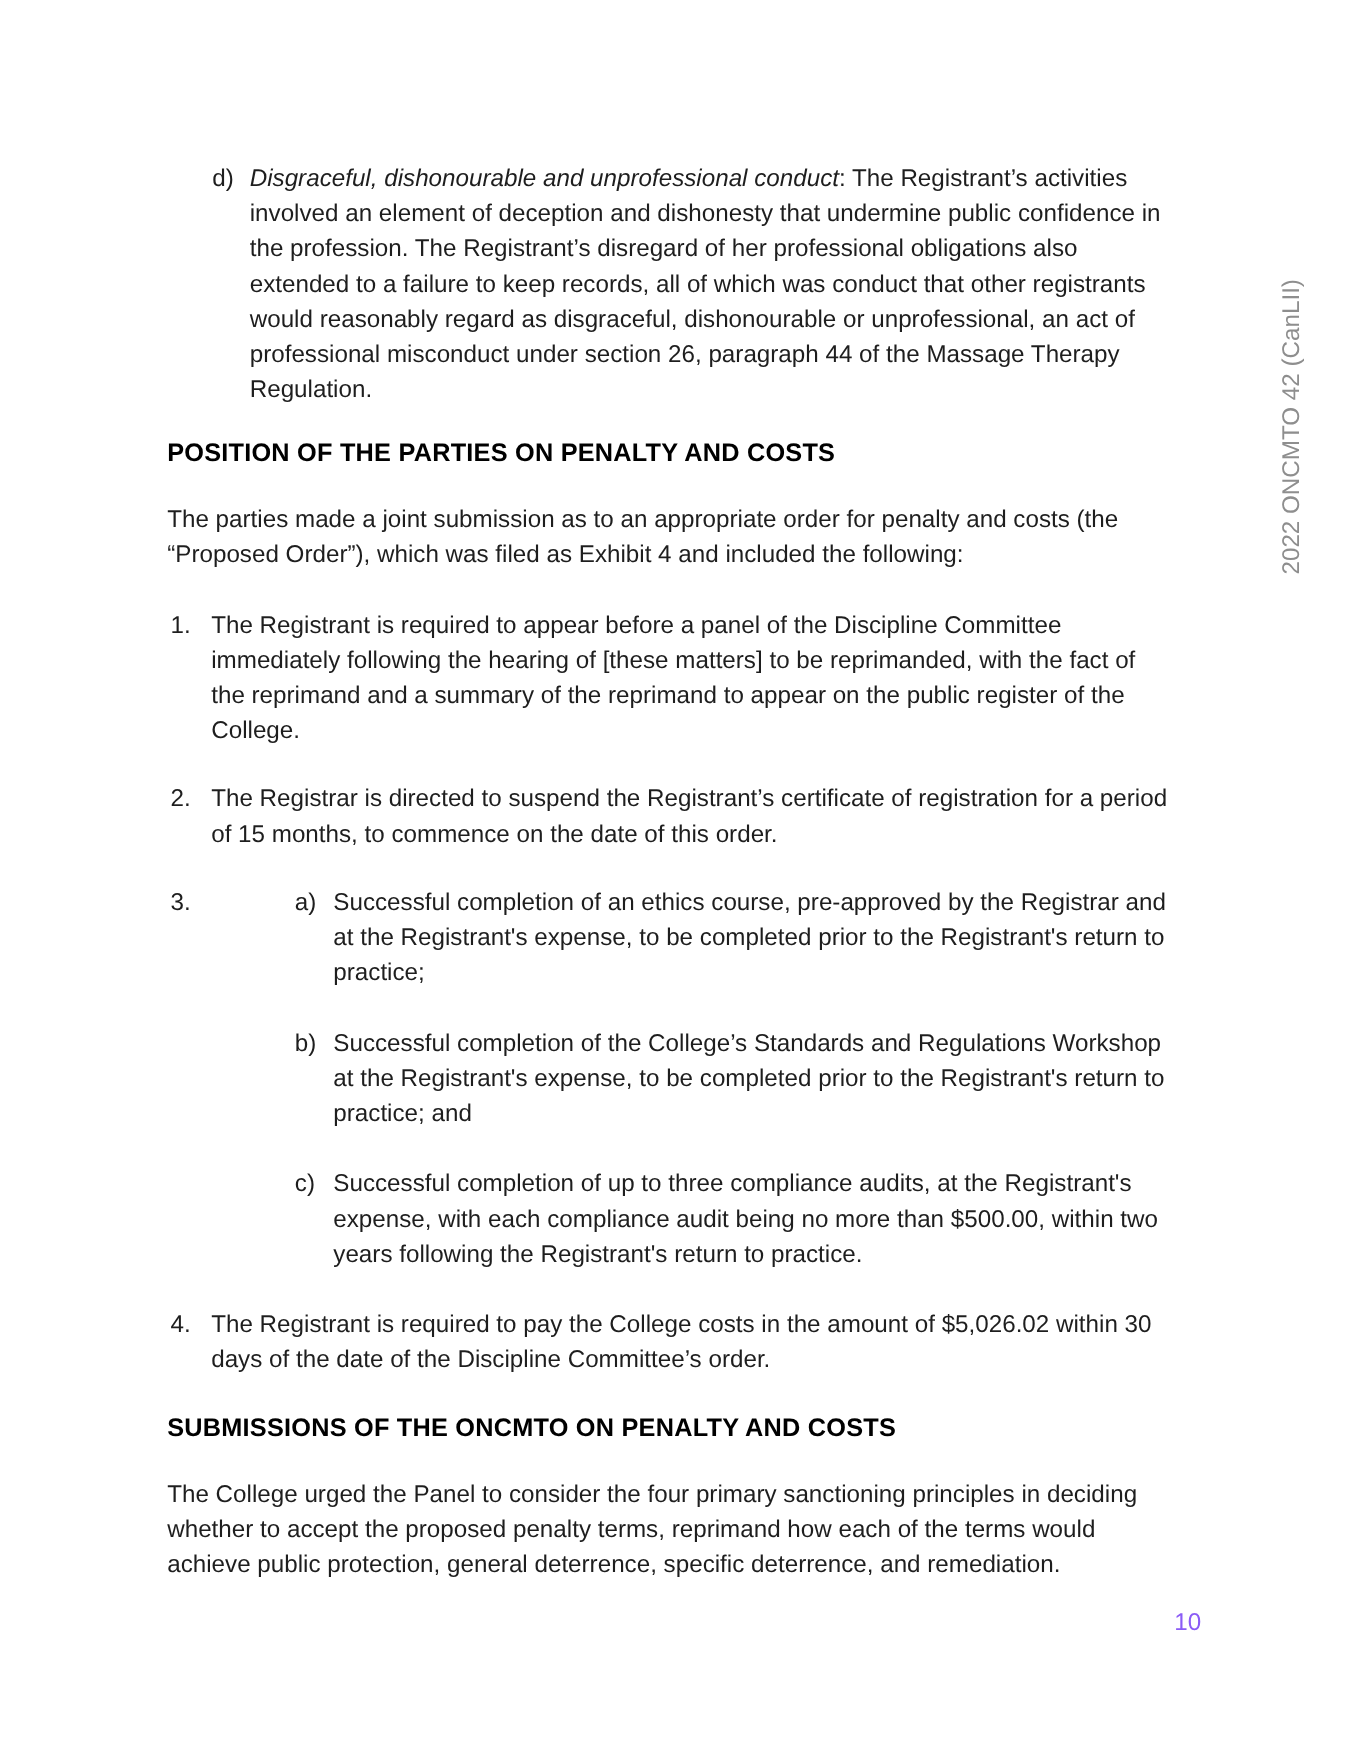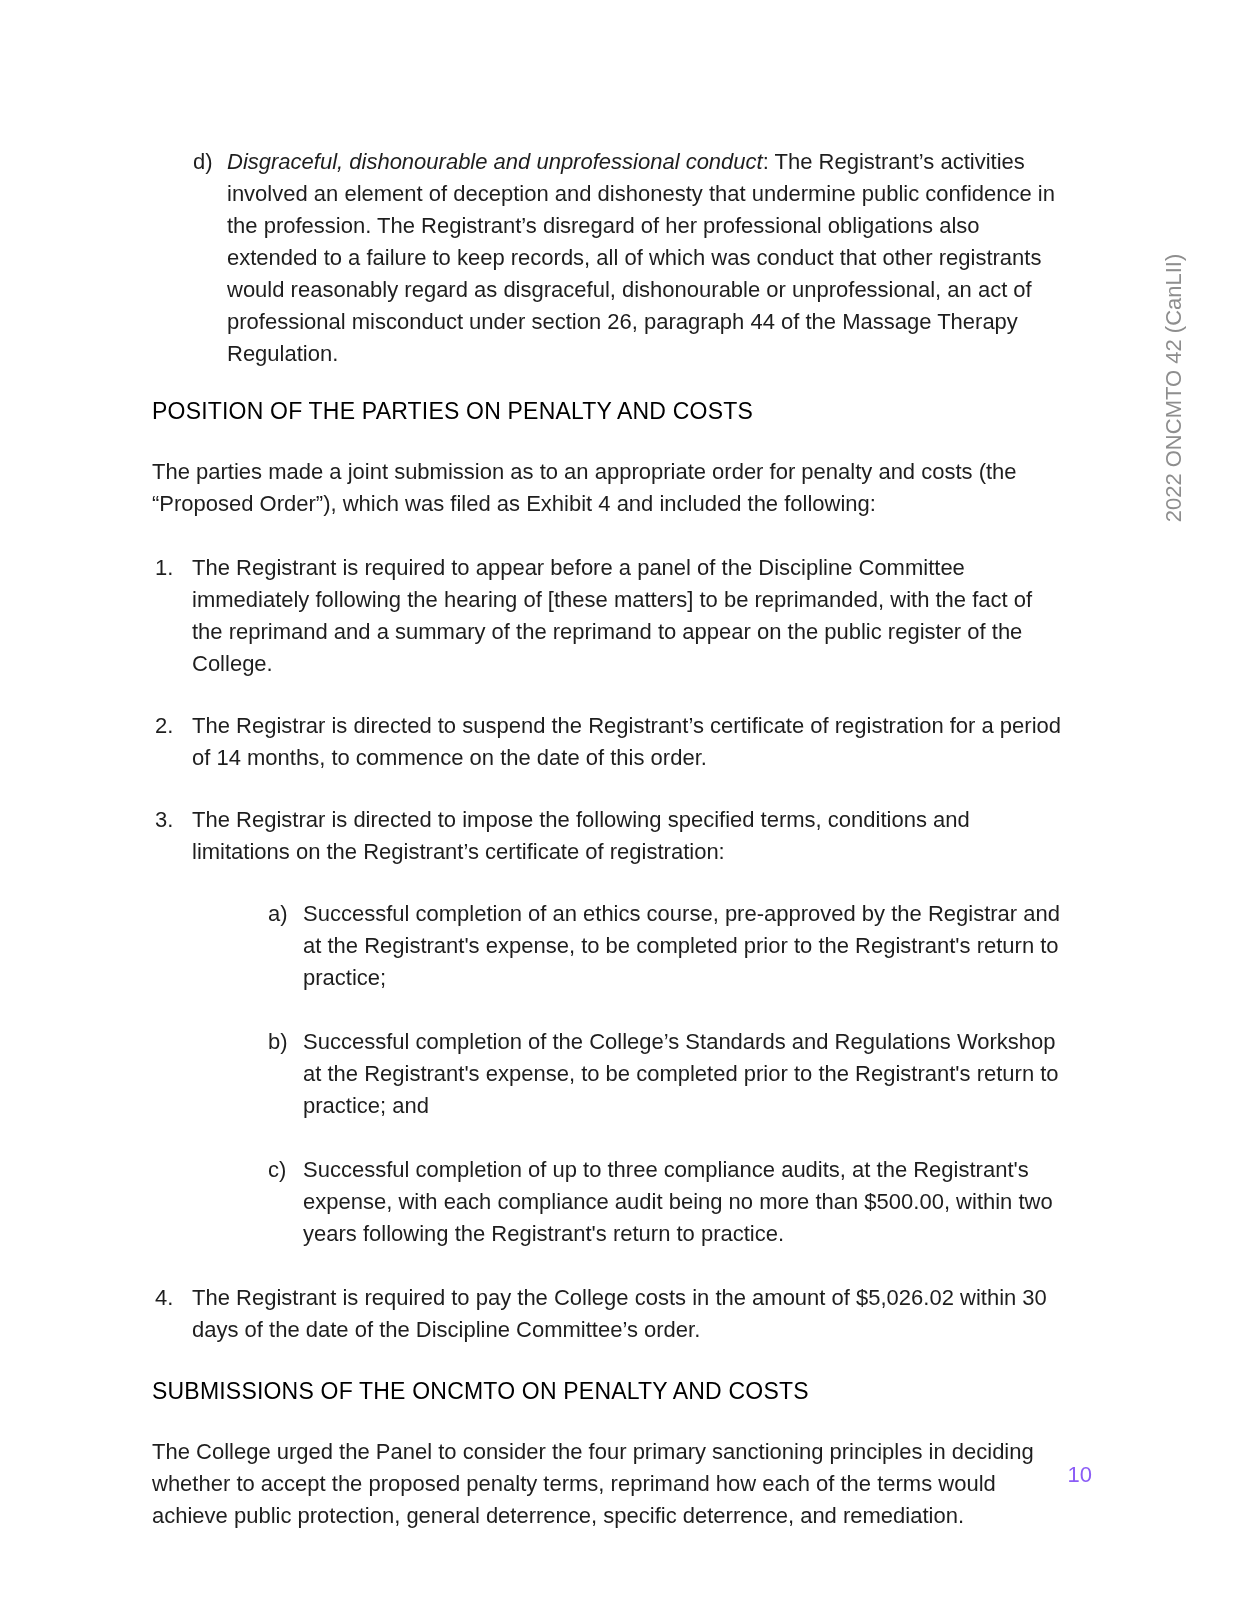--- a/index.html
+++ b/index.html
@@ -32,21 +32,21 @@
   }
   .item-d .label {
     position: absolute;
     left: 41px;
     top: 0;
   }
   .italic-lead { font-style: italic; }
 
   .section-heading {
     font-size: 23px;
-    font-weight: normal;
+    font-weight: bold;
     color: #000000;
     line-height: 30px;
     margin: 0 0 30px 0;
     letter-spacing: 0.2px;
   }
   .paragraph {
     margin: 0 0 32px 0;
   }
   
   .num-item {
@@ -109,26 +109,25 @@
 
     <div class="paragraph">The parties made a joint submission as to an appropriate order for penalty and costs (the “Proposed Order”), which was filed as Exhibit 4 and included the following:</div>
 
     <div class="num-item">
       <span class="label">1.</span>
       <span>The Registrant is required to appear before a panel of the Discipline Committee immediately following the hearing of [these matters] to be reprimanded, with the fact of the reprimand and a summary of the reprimand to appear on the public register of the College.</span>
     </div>
 
     <div class="num-item">
       <span class="label">2.</span>
-      <span>The Registrar is directed to suspend the Registrant’s certificate of registration for a period of 14 months, to commence on the date of this order.</span>
+      <span>The Registrar is directed to suspend the Registrant’s certificate of registration for a period of 15 months, to commence on the date of this order.</span>
     </div>
 
     <div class="num-item">
       <span class="label">3.</span>
-      <span>The Registrar is directed to impose the following specified terms, conditions and limitations on the Registrant’s certificate of registration:</span>
     </div>
 
     <div class="sub-item">
       <span class="label">a)</span>
       <span>Successful completion of an ethics course, pre-approved by the Registrar and at the Registrant's expense, to be completed prior to the Registrant's return to practice;</span>
     </div>
 
     <div class="sub-item">
       <span class="label">b)</span>
       <span>Successful completion of the College’s Standards and Regulations Workshop at the Registrant's expense, to be completed prior to the Registrant's return to practice; and</span>

